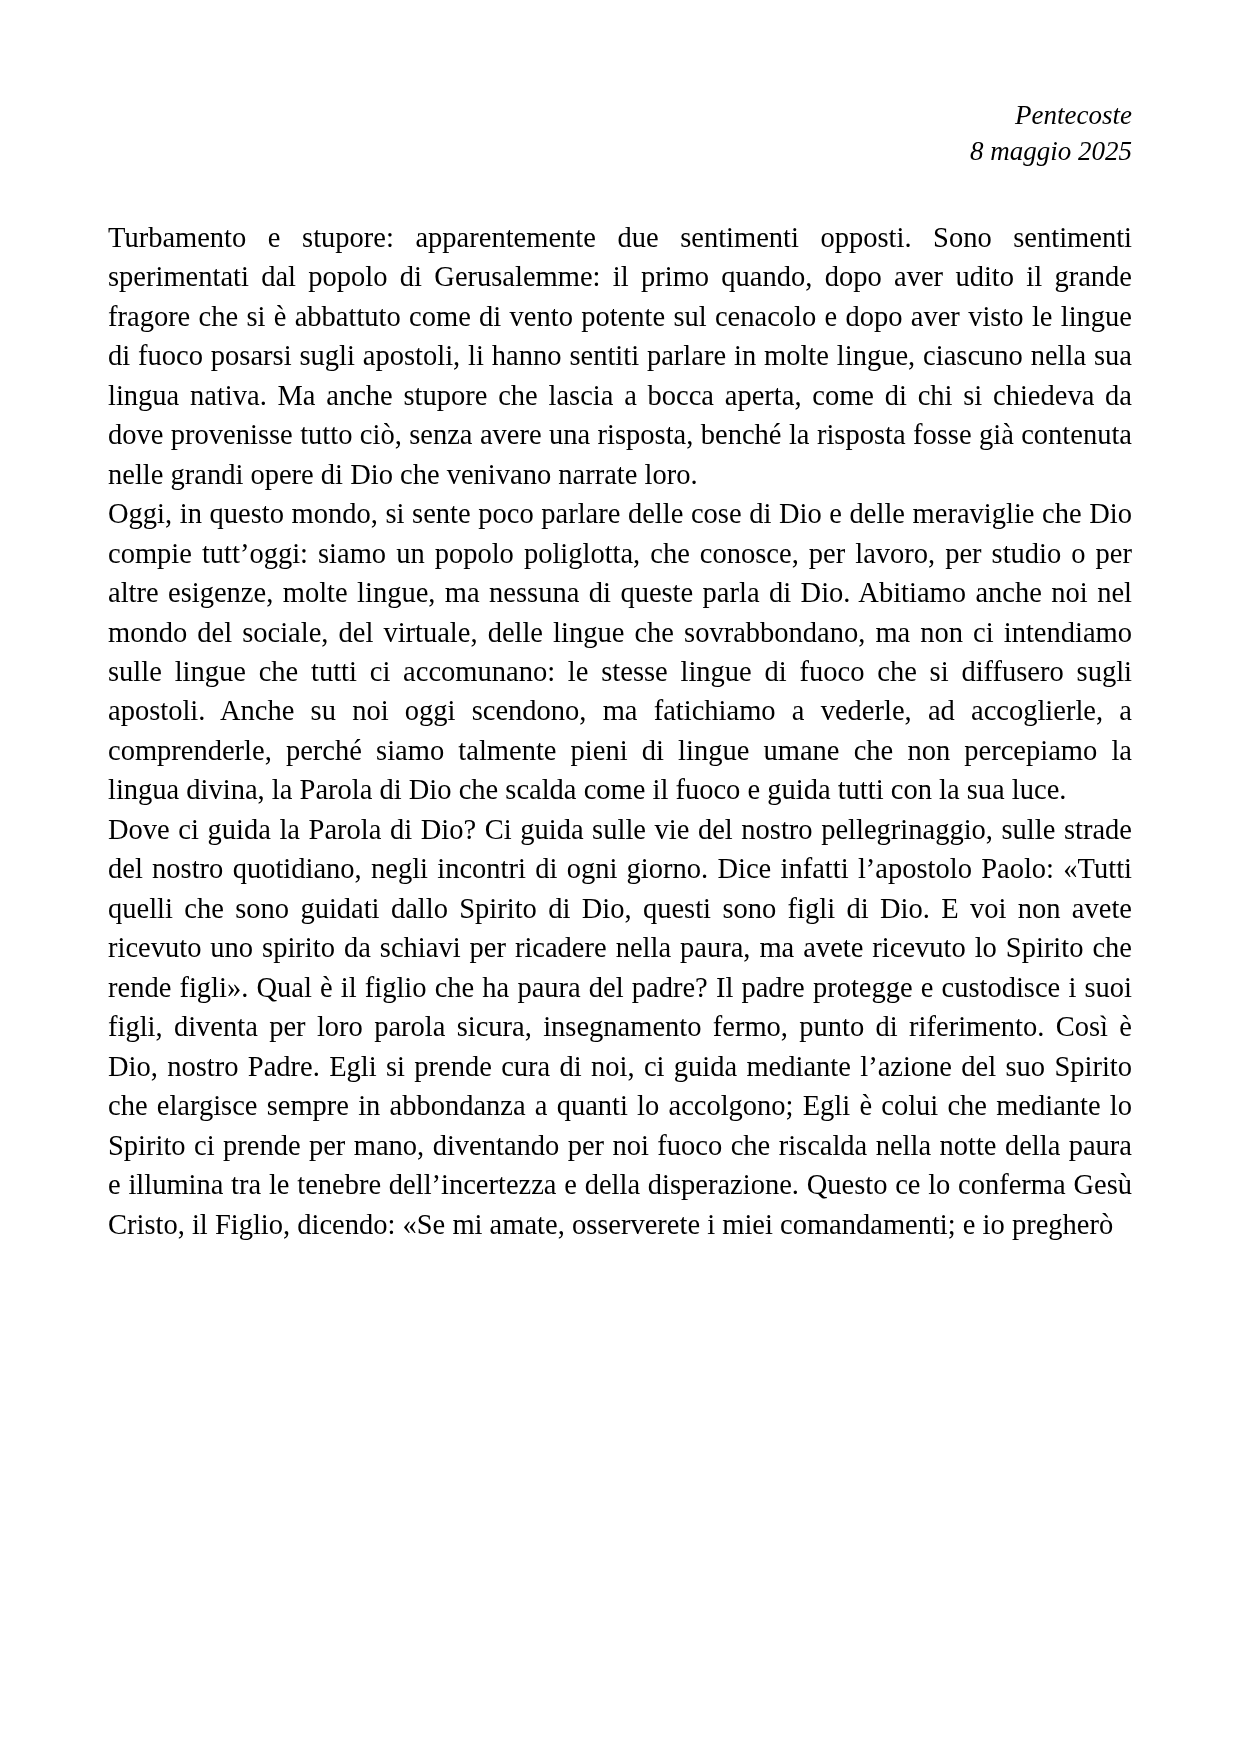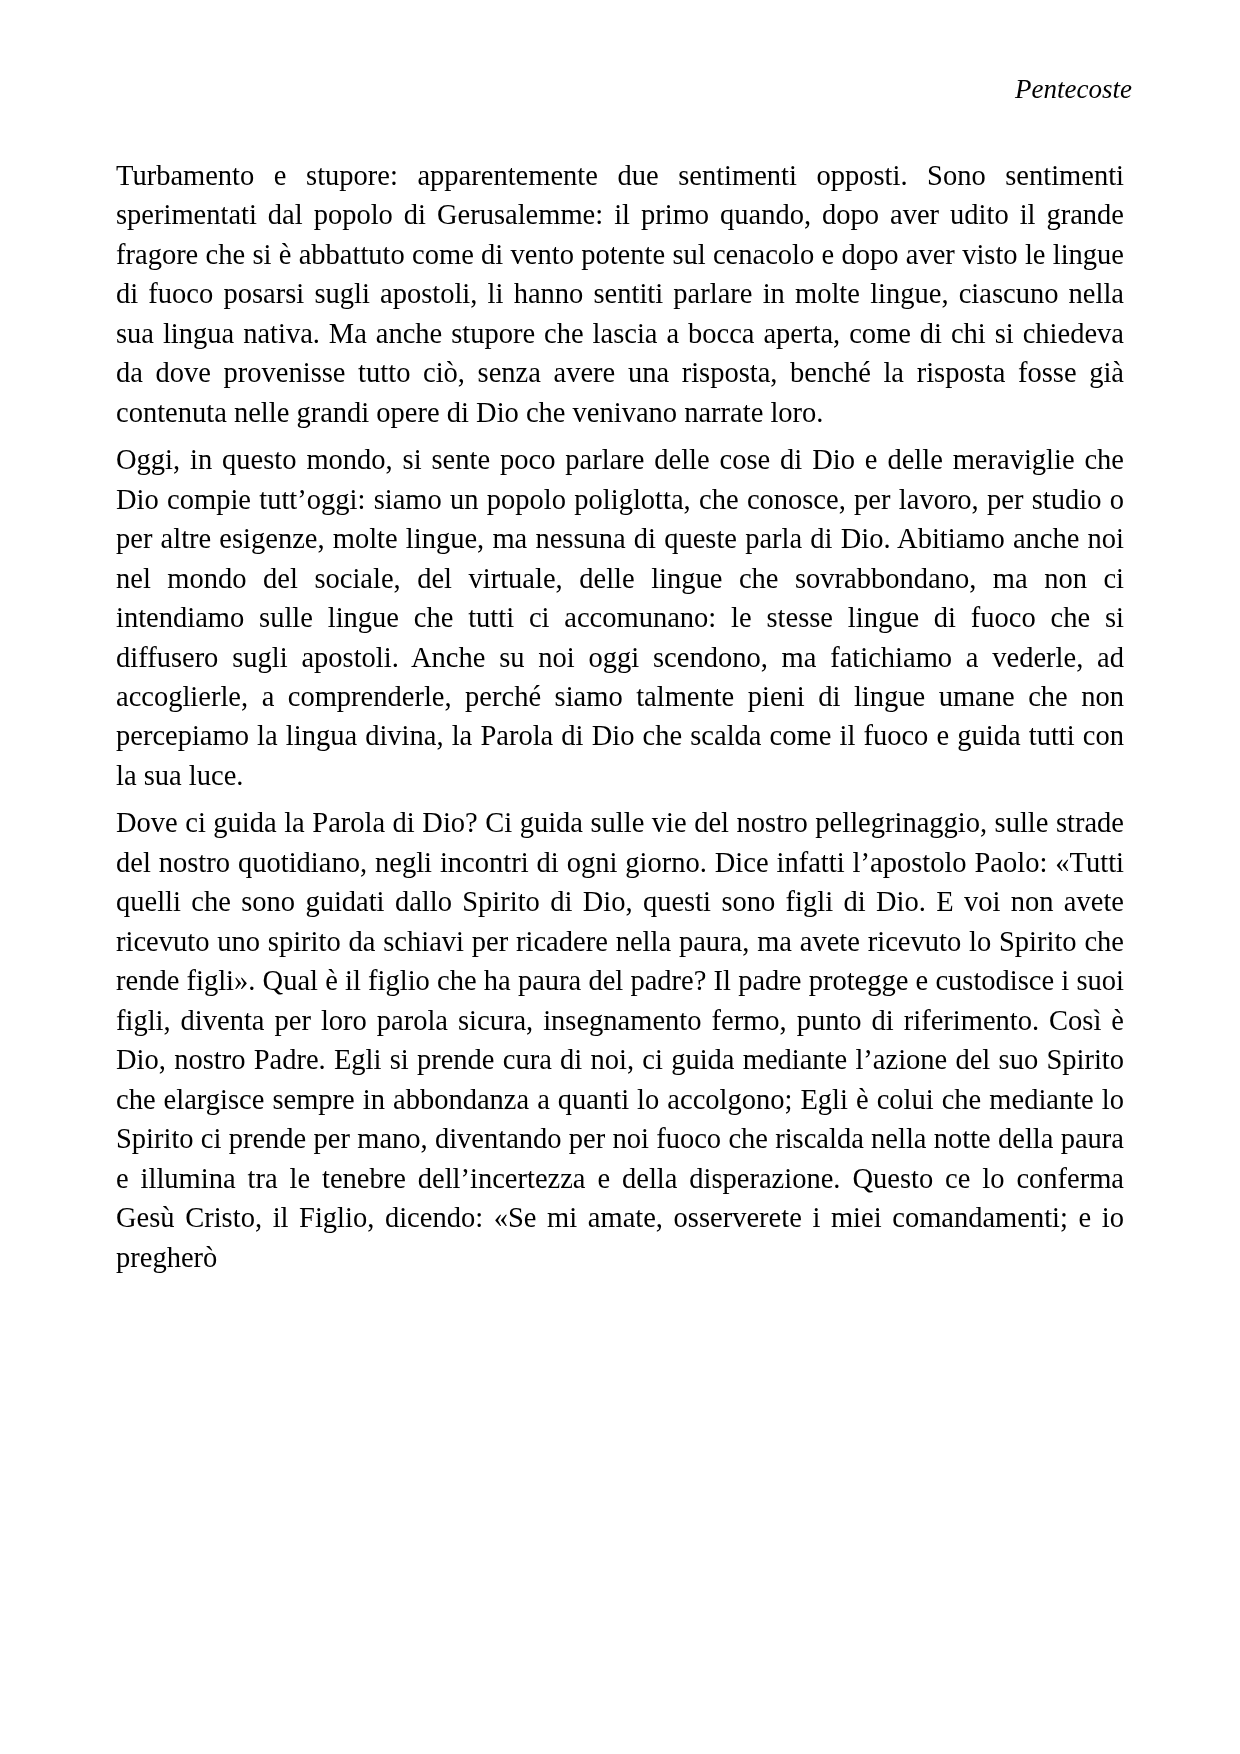--- a/index.html
+++ b/index.html
@@ -12,53 +12,54 @@
     height: 1754px;
     font-family: "Liberation Serif", "DejaVu Serif", serif;
     color: #000000;
     overflow: hidden;
   }
   .page {
     position: relative;
     width: 1240px;
     height: 1754px;
     box-sizing: border-box;
-    padding: 72px 108px 0 108px;
+    padding: 98px 108px 0 108px;
   }
   .header {
     text-align: right;
     font-style: italic;
     font-size: 27px;
     line-height: 1.33;
     margin-bottom: 48px;
   }
   .header div {
     white-space: nowrap;
   }
   .body-text p {
-    margin: 8px;
+    margin: 0;
     font-size: 28.5px;
     line-height: 1.385;
     text-align: justify;
     text-justify: inter-word;
     hyphens: none;
   }
   .body-text p.last {
     text-align: justify;
   }
   .quote {
   }
 </style>
 </head>
 <body>
 
 <div class="page">
 
   <div class="header">
     <div>Pentecoste</div>
+    <div>8 maggio 2025</div>
   </div>
 
   <div class="body-text">
     <p>Turbamento e stupore: apparentemente due sentimenti opposti. Sono sentimenti sperimentati dal popolo di Gerusalemme: il primo quando, dopo aver udito il grande fragore che si è abbattuto come di vento potente sul cenacolo e dopo aver visto le lingue di fuoco posarsi sugli apostoli, li hanno sentiti parlare in molte lingue, ciascuno nella sua lingua nativa. Ma anche stupore che lascia a bocca aperta, come di chi si chiedeva da dove provenisse tutto ciò, senza avere una risposta, benché la risposta fosse già contenuta nelle grandi opere di Dio che venivano narrate loro.</p>
     <p>Oggi, in questo mondo, si sente poco parlare delle cose di Dio e delle meraviglie che Dio compie tutt’oggi: siamo un popolo poliglotta, che conosce, per lavoro, per studio o per altre esigenze, molte lingue, ma nessuna di queste parla di Dio. Abitiamo anche noi nel mondo del sociale, del virtuale, delle lingue che sovrabbondano, ma non ci intendiamo sulle lingue che tutti ci accomunano: le stesse lingue di fuoco che si diffusero sugli apostoli. Anche su noi oggi scendono, ma fatichiamo a vederle, ad accoglierle, a comprenderle, perché siamo talmente pieni di lingue umane che non percepiamo la lingua divina, la Parola di Dio che scalda come il fuoco e guida tutti con la sua luce.</p>
     <p class="last">
       <span>Dove ci guida la Parola di Dio? Ci guida sulle vie del nostro pellegrinaggio, sulle strade del nostro quotidiano, negli incontri di ogni giorno. Dice infatti l’apostolo Paolo: </span><span class="quote">«Tutti quelli che sono guidati dallo Spirito di Dio, questi sono figli di Dio. E voi non avete ricevuto uno spirito da schiavi per ricadere nella paura, ma avete ricevuto lo Spirito che rende figli»</span><span>. Qual è il figlio che ha paura del padre? Il padre protegge e custodisce i suoi figli, diventa per loro parola sicura, insegnamento fermo, punto di riferimento. Così è Dio, nostro Padre. Egli si prende cura di noi, ci guida mediante l’azione del suo Spirito che elargisce sempre in abbondanza a quanti lo accolgono; Egli è colui che mediante lo Spirito ci prende per mano, diventando per noi fuoco che riscalda nella notte della paura e illumina tra le tenebre dell’incertezza e della disperazione. Questo ce lo conferma Gesù Cristo, il Figlio, dicendo: </span><span class="quote">«Se mi amate, osserverete i miei comandamenti; e io pregherò</span>
     </p>
   </div>
 

